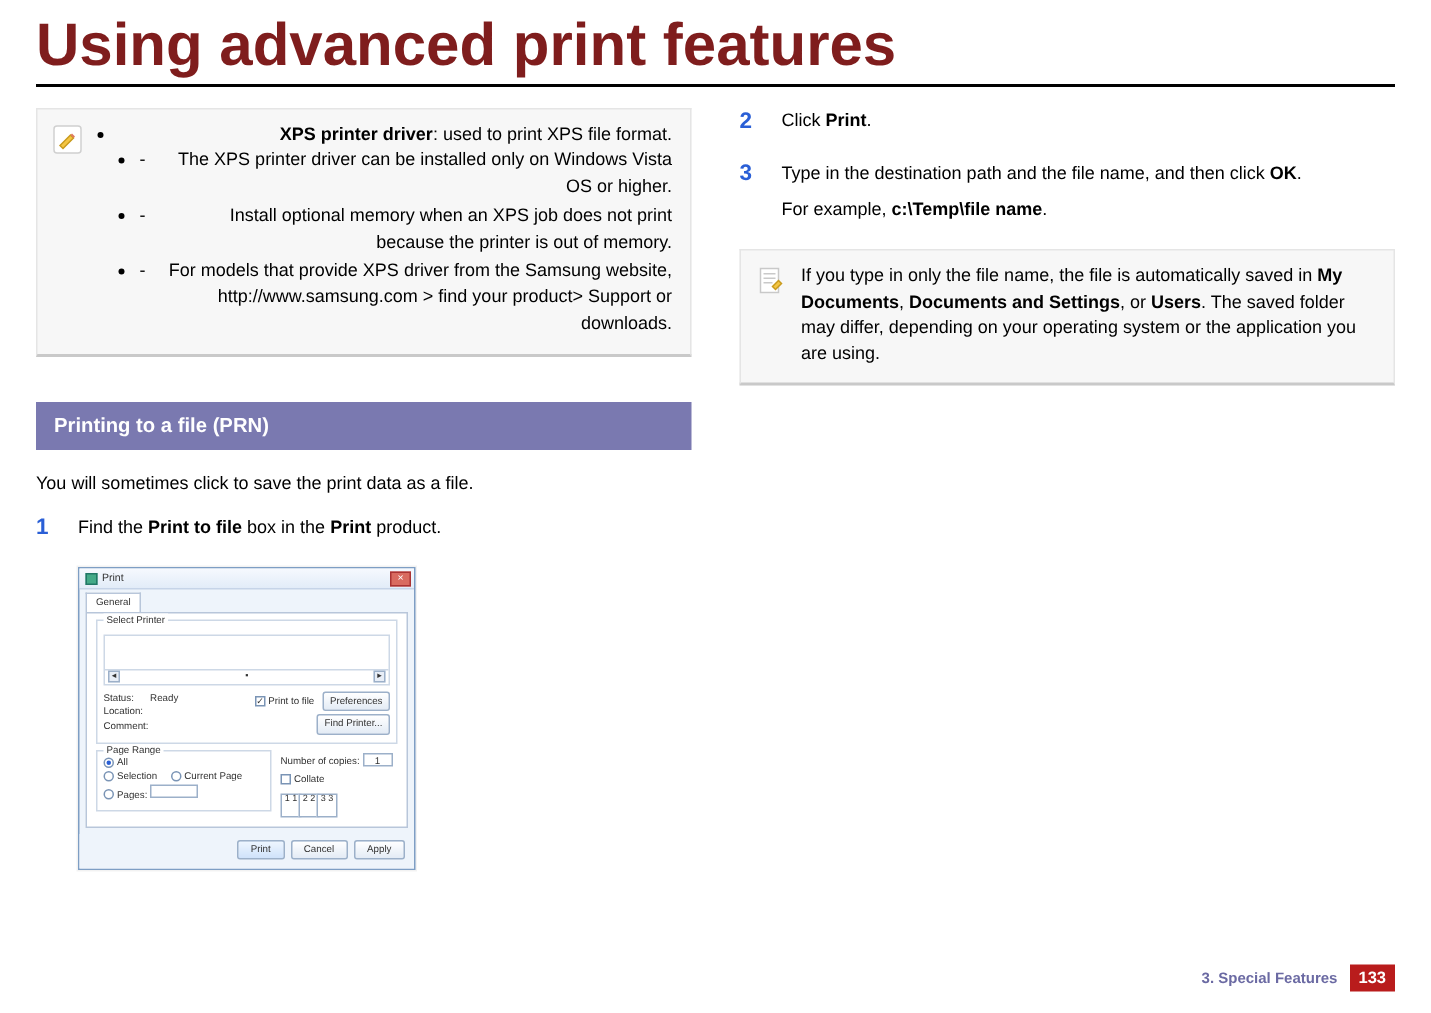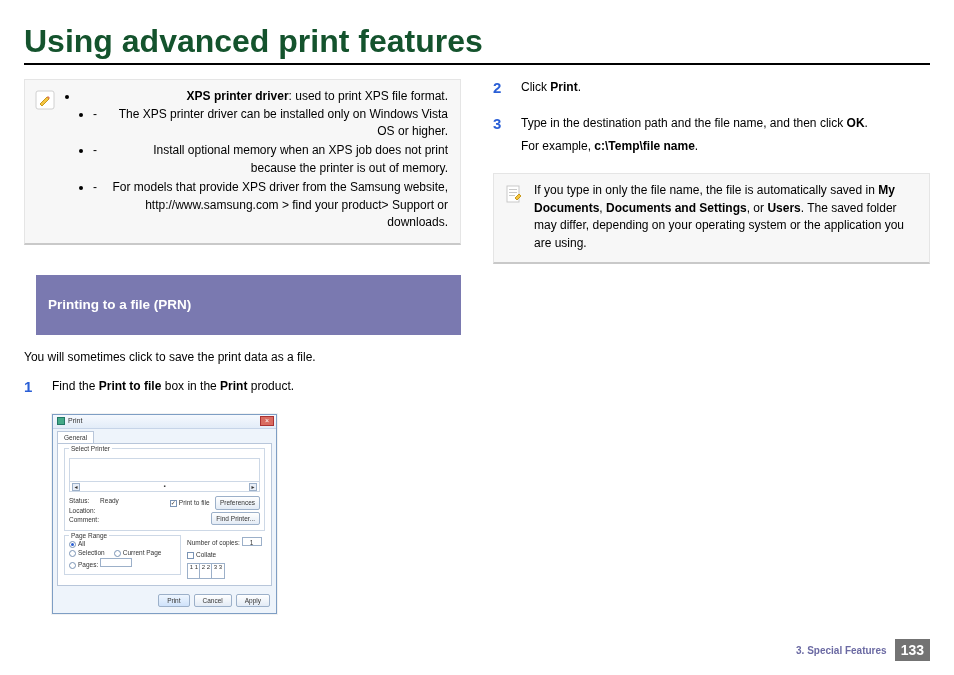--- a/index.html
+++ b/index.html
@@ -13,24 +13,24 @@
     position: relative;
     color: #000;
   }
   .page {
     padding: 8px 24px 0 24px;
     display: flex;
     flex-direction: column;
     height: 100%;
   }
   .page-title {
-    font-size: 32px;
+    font-size: 40px;
     font-weight: 700;
-    color: #14532d;
-    margin: 16px 0 4px 0;
+    color: #7f1d1d;
+    margin: 0 0 4px 0;
     line-height: 1.1;
   }
   .title-rule {
     border: none;
     border-top: 2px solid #000;
     margin: 0 0 14px 0;
   }
   .columns {
     display: flex;
     gap: 32px;
@@ -67,22 +67,22 @@
     margin: 4px 0 0 0;
   }
   .sub-list li { position: relative; padding-left: 12px; margin-bottom: 6px; }
   .sub-list li::before { content: "-"; position: absolute; left: 0; }
   
   .section-bar {
     background: #7a79b0;
     color: #fff;
     font-weight: 700;
     font-size: 13.5px;
-    padding: 20px 12px;
-    margin: 30px 0 14px 12px;
+    padding: 6px 12px;
+    margin: 30px 0 14px 0;
   }
   
   .step {
     display: flex;
     gap: 12px;
     margin-bottom: 12px;
   }
   .step-num {
     flex: 0 0 16px;
     color: #2a5fd6;
@@ -165,21 +165,21 @@
   .dlg-footer .dlg-btn { padding:1px 8px; }
   .dlg-footer .primary { background:linear-gradient(#eef6ff,#cfe2fa);}
   
   .doc-footer {
     position:absolute; bottom:14px; right:24px;
     display:flex; align-items:center; gap:8px;
     font-size:10px;
     margin-left:46px;
   }
   .footer-chapter { color:#6b6aa3; font-weight:700; }
-  .footer-pagenum { background:#737373; color:#fff; padding:3px 6px; font-weight:700; font-size:14px;}
+  .footer-pagenum { background:#b91c1c; color:#fff; padding:3px 6px; font-weight:700; font-size:11px;}
   .bold { font-weight:700; }
 </style>
 </head>
 <body>
 
 <div class="page">
   <h1 class="page-title">Using advanced print features</h1>
   <hr class="title-rule">
 
   <div class="columns">

